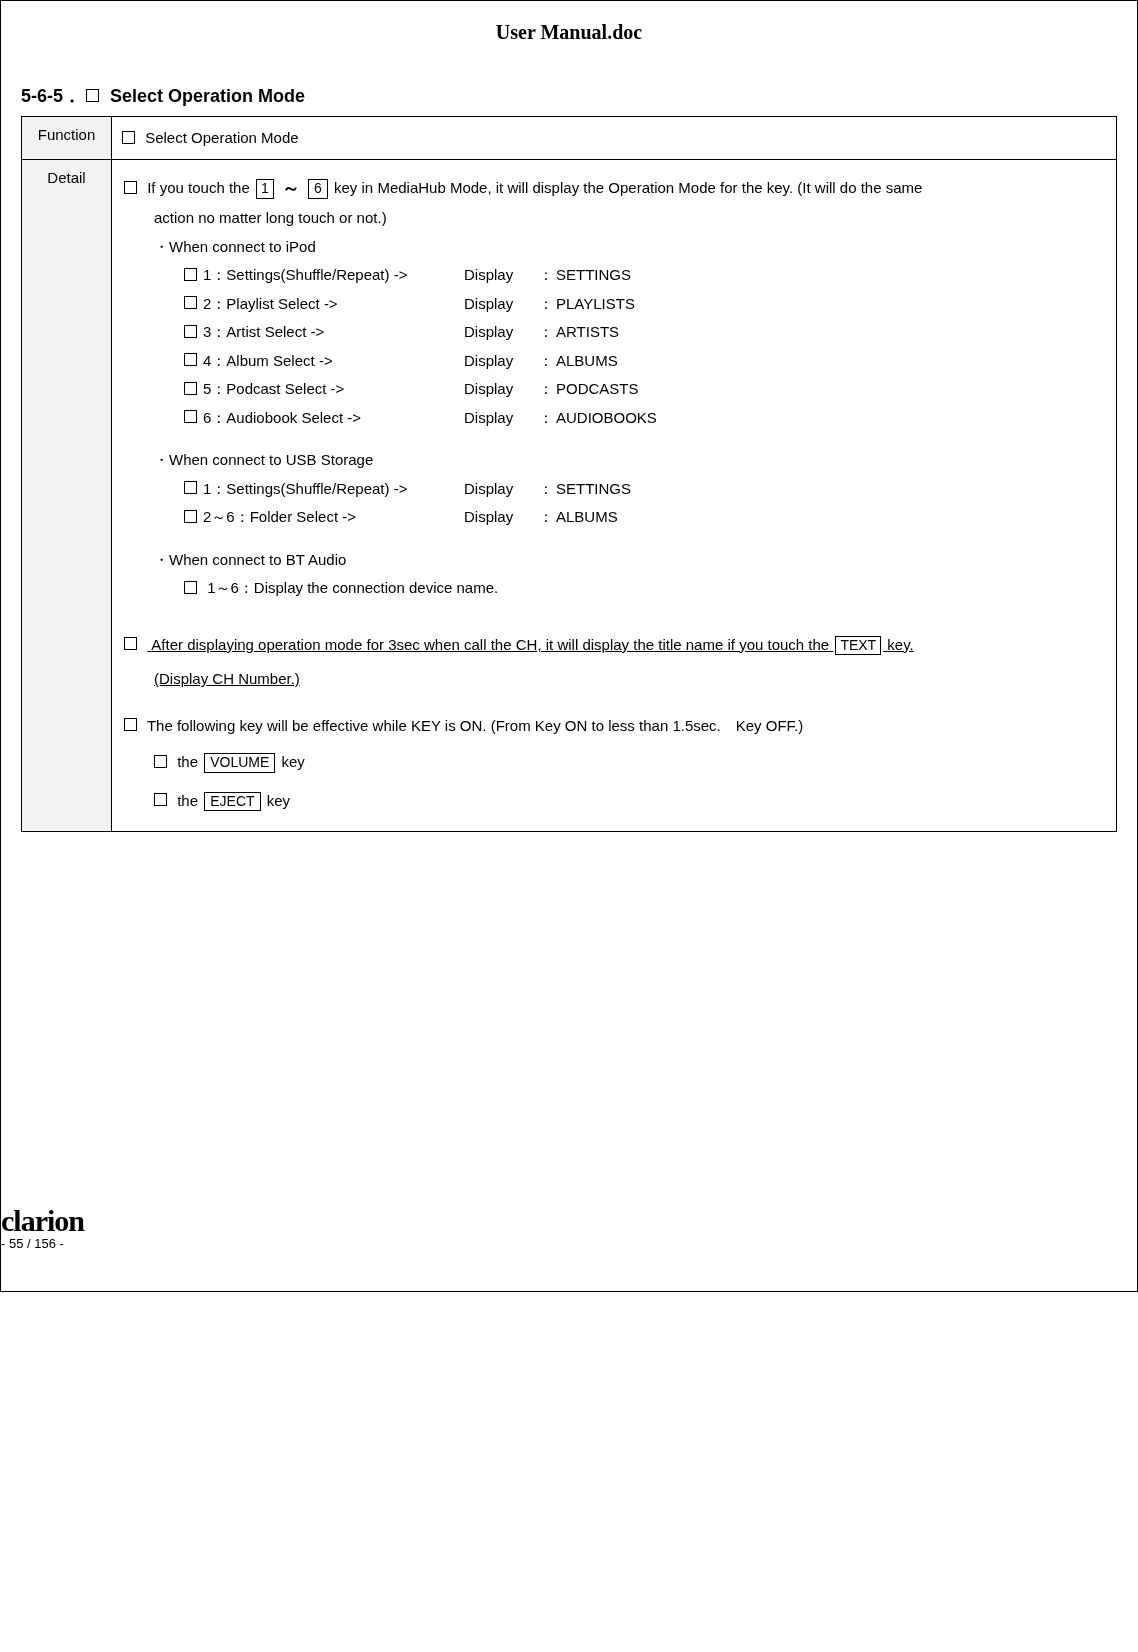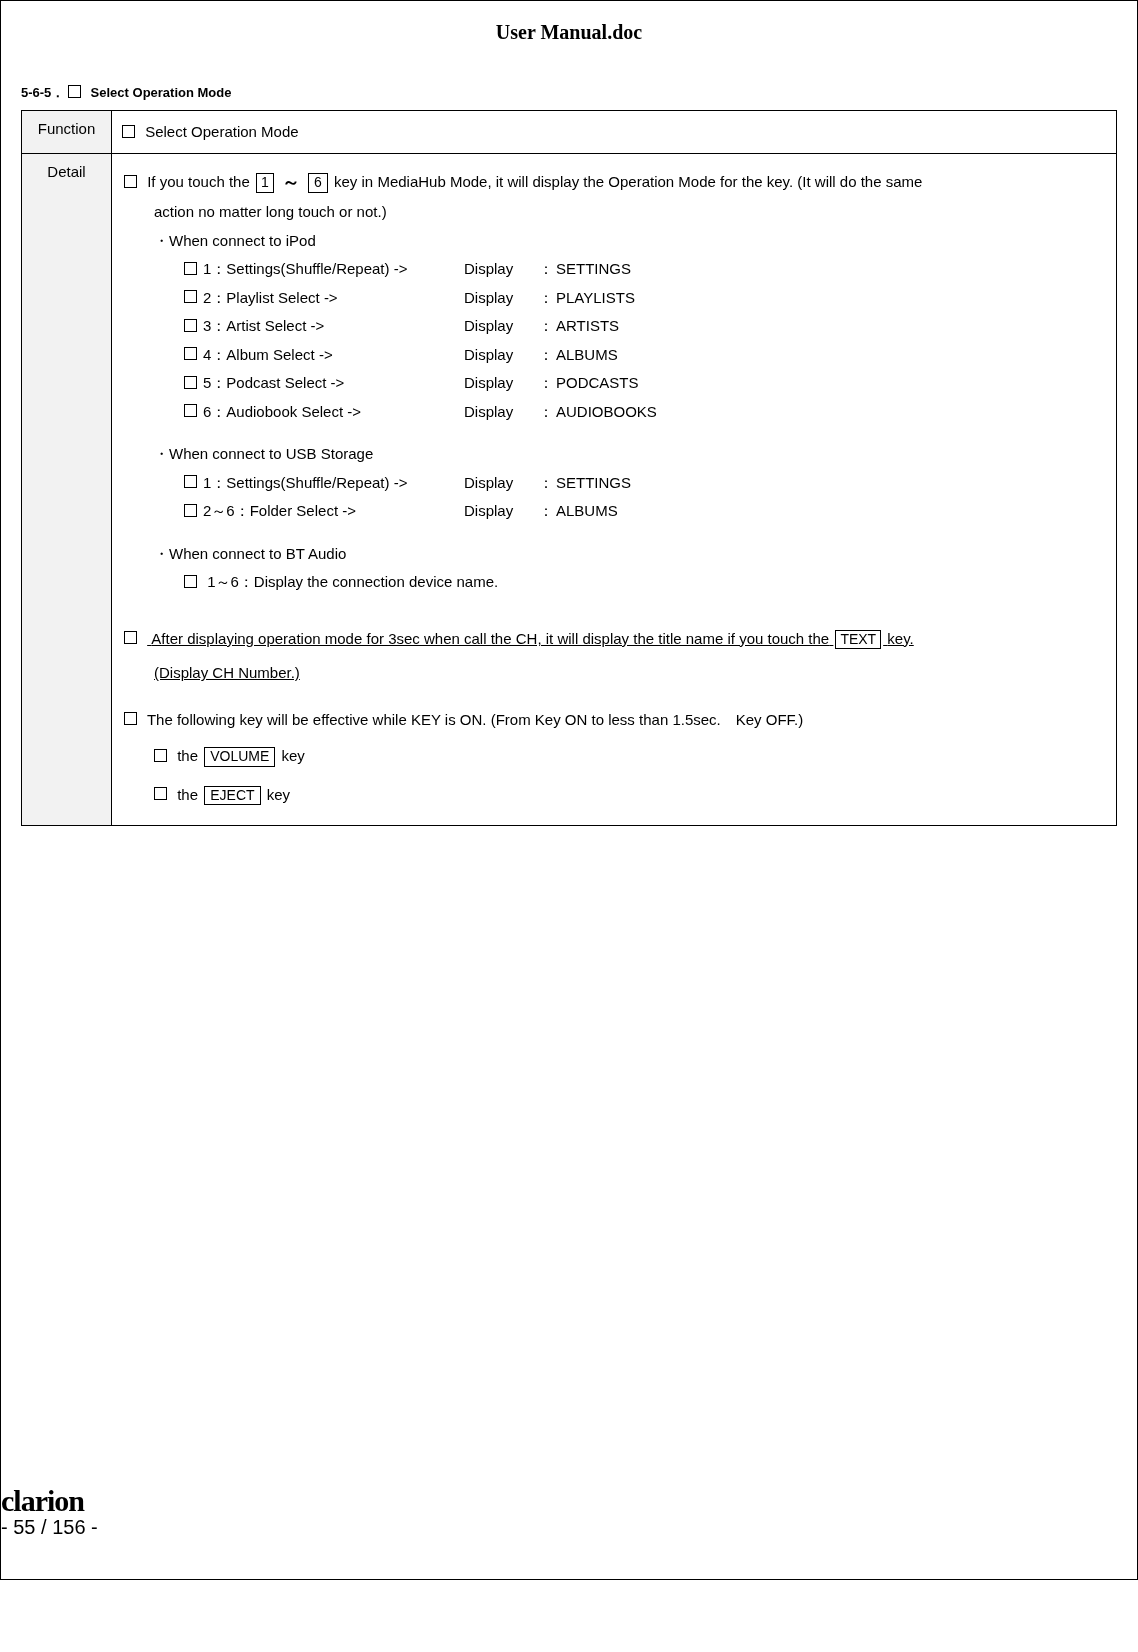--- a/index.html
+++ b/index.html
@@ -4,35 +4,35 @@
 <style>
   * { box-sizing: border-box; margin: 0; padding: 0; }
   body {
     font-family: Arial, "Helvetica Neue", sans-serif;
     font-size: 15px;
     color: #000;
     background: #fff;
   }
   .page {
     width: 1138px;
-    height: 1580px;
+    height: 1292px;
     border: 1.5px solid #000;
     position: relative;
     padding: 20px 20px 0 20px;
   }
   .doc-title {
     text-align: center;
     font-weight: bold;
     font-size: 20px;
     margin-bottom: 40px;
     font-family: "Times New Roman", serif;
   }
   .section-header {
     font-weight: bold;
-    font-size: 13px;
+    font-size: 18px;
     margin-bottom: 8px;
     padding-left: 0px;
   }
   .section-number {
     font-family: "Arial", sans-serif;
     letter-spacing: 0px;
   }
   .checkbox {
     display: inline-block;
     width: 13px;
@@ -89,21 +89,21 @@
     left: 0;
     width: 100%;
     text-align: left;
   }
   .brand {
     font-family: "Times New Roman", serif;
     font-weight: bold;
     font-size: 30px;
     letter-spacing: -1px;
   }
-  .pagenum { font-size: 20px; margin-top: -2px; }
+  .pagenum { font-size: 13px; margin-top: -2px; }
   .tilde { font-size: 18px; font-weight: bold; position:relative; top:1px; margin:0 2px;}
 </style>
 </head>
 <body>
 
 <div class="page">
 
   <div class="doc-title">User Manual.doc</div>
 
   <div class="section-header">

